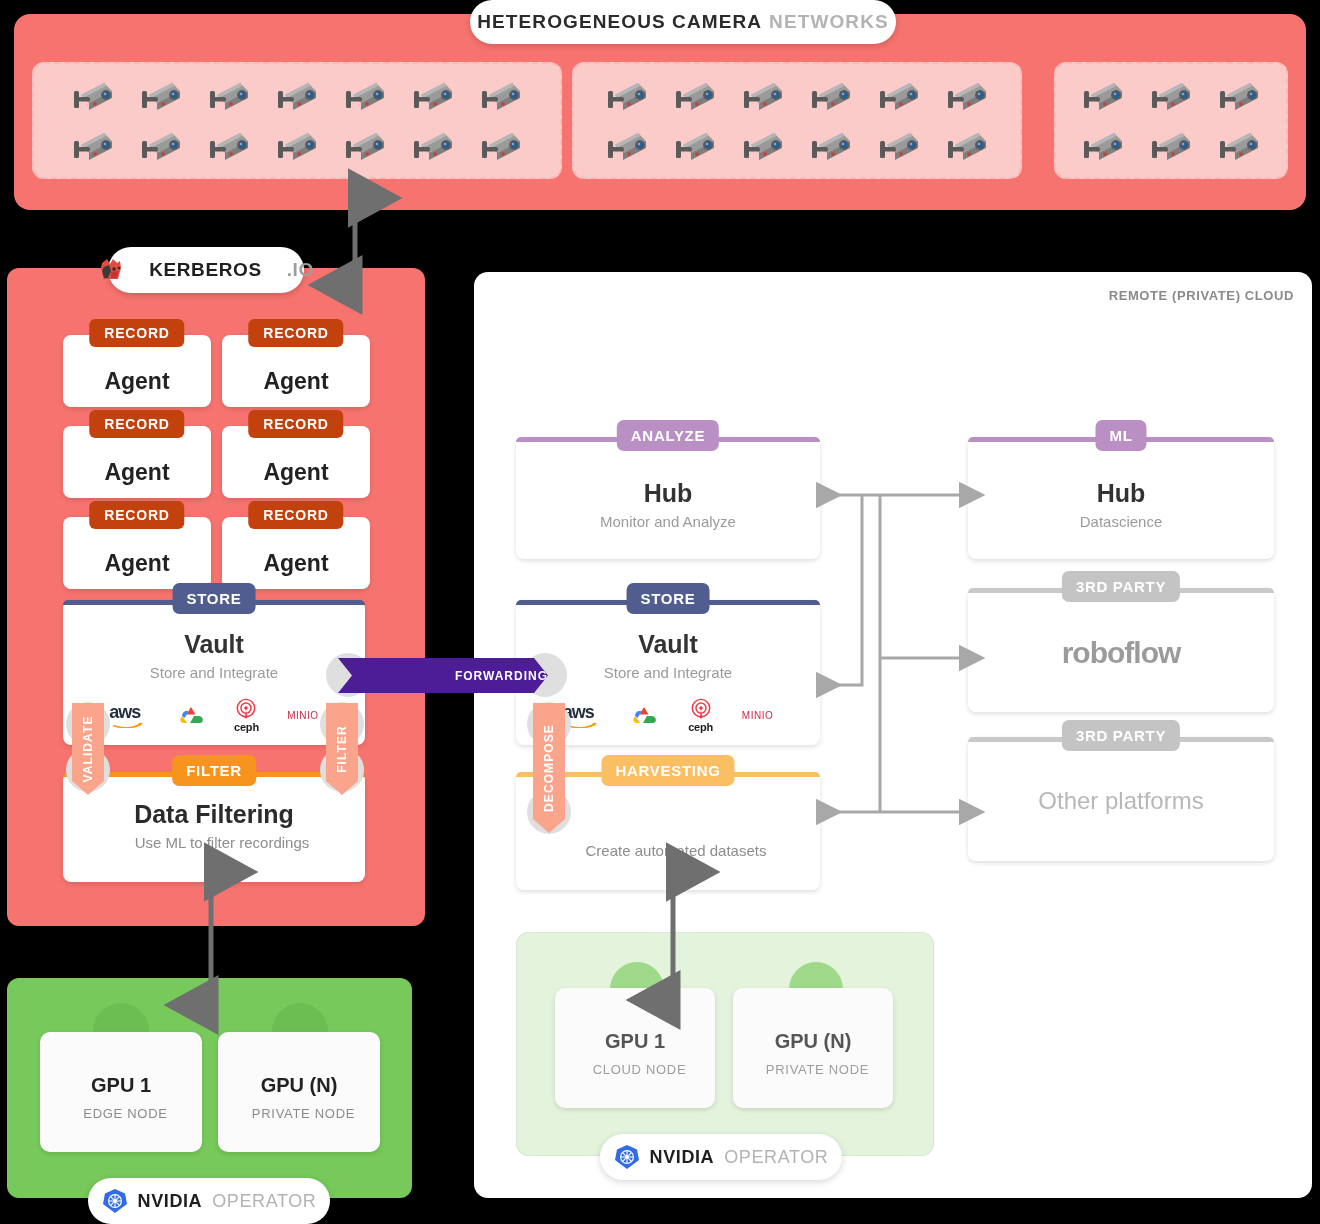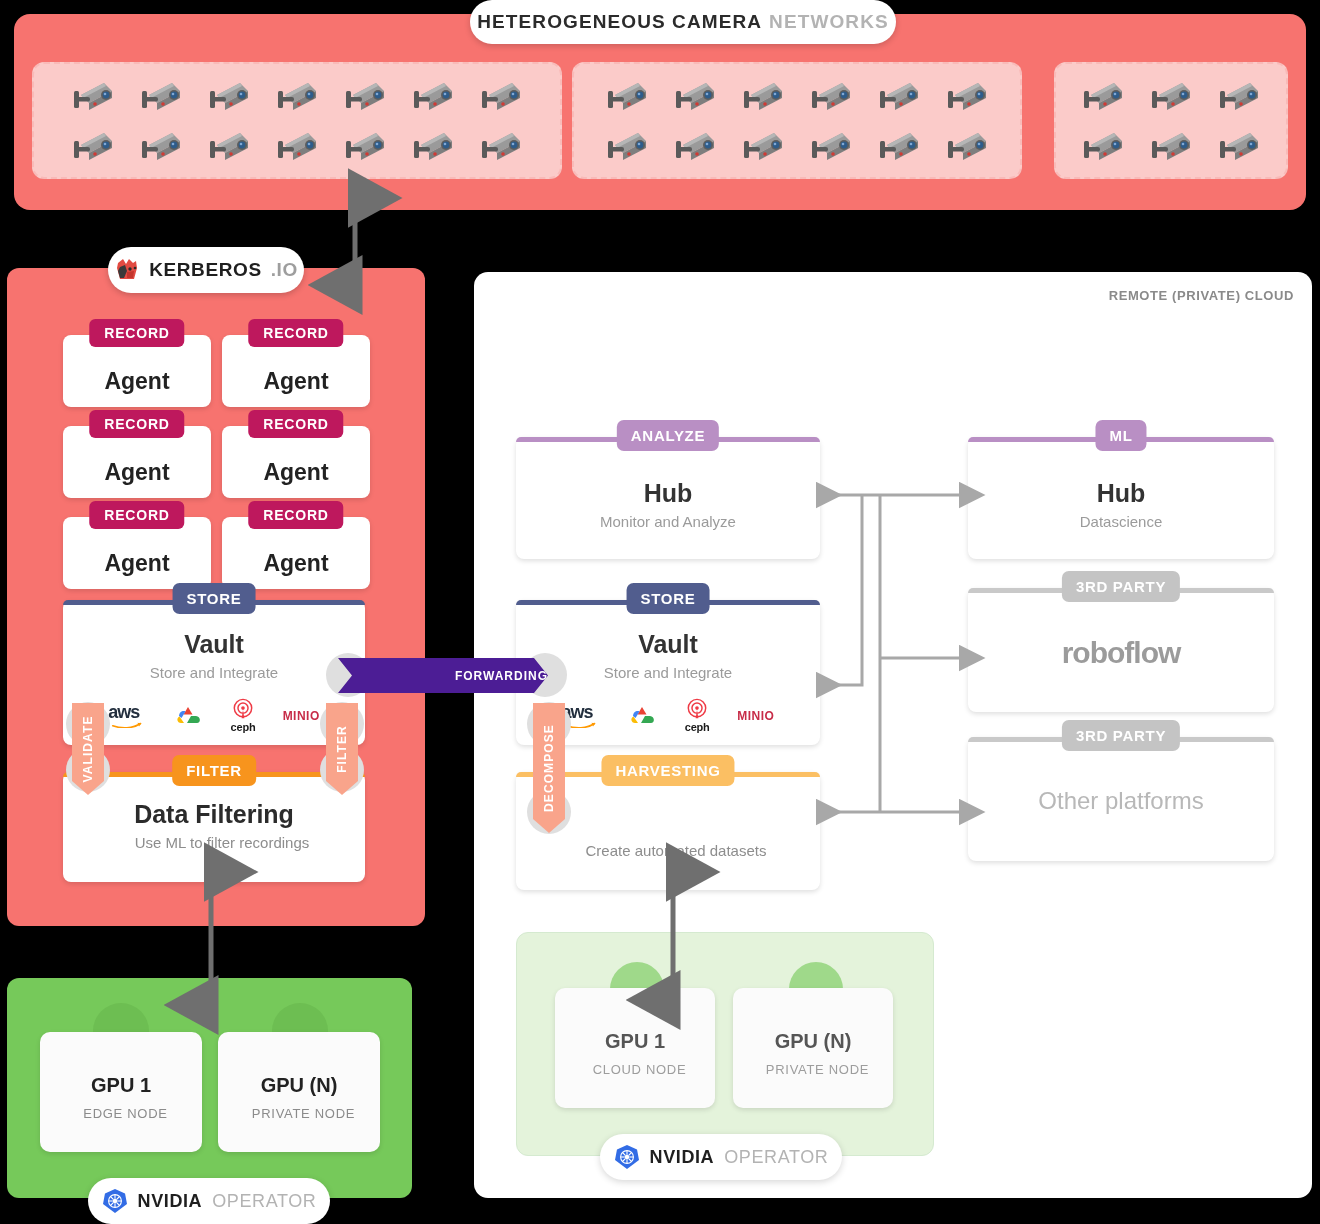--- a/index.html
+++ b/index.html
@@ -53,42 +53,42 @@
   #header-pill .light { color: #b3b3b3; margin-left: 7px; }
 
   
   #kerberos-panel {
     position: absolute; left: 7px; top: 268px; width: 418px; height: 658px;
     background: #F7736F; border-radius: 12px;
   }
   #kerberos-pill {
     position: absolute; left: 108px; top: 247px; width: 196px; height: 46px;
     background: #fff; border-radius: 23px; box-shadow: 0 2px 6px rgba(0,0,0,.2);
-    display:flex; align-items:center; justify-content:center; gap: 9px; z-index: 30;
+    display:flex; align-items:center; justify-content:center; gap: 25px; z-index: 30;
     font-size: 19px; letter-spacing: .6px;
   }
   #kerberos-pill .k-strong { color: #1f1f1f; font-weight: bold; }
   #kerberos-pill .k-light { color: #9e9e9e; font-weight: bold; }
 
   .agent-card { width: 148px; height: 72px; }
   .agent-badge {
     position: absolute; top: -16px; left: 50%; transform: translateX(-50%);
-    background: #be185d; color: #fff; border-radius: 6px; font-weight: bold;
+    background: #c2410c; color: #fff; border-radius: 6px; font-weight: bold;
     font-size: 14px; letter-spacing: .8px; padding: 6px 15px;
   }
   .agent-name { position:absolute; left:0; right:0; bottom: 12px; text-align:center; font-size: 23px; font-weight: bold; color:#222; }
 
   
   .vault-card { width: 302px; height: 145px; }
   .logos { position: absolute; left: 0; right: 0; bottom: 12px; display:flex; align-items:center; justify-content: space-evenly; padding: 0 18px; }
   .logo-aws { font-size: 18px; font-weight: bold; color:#232F3E; letter-spacing:-1px; position:relative; line-height:1;}
   .logo-aws .swoosh { display:block; height: 6px; margin-top:1px; }
   .logo-ceph { display:flex; flex-direction:column; align-items:center; gap:1px; }
   .logo-ceph .ceph-word { font-size: 11px; font-weight: bold; color:#1b1b1b; letter-spacing:-.2px; }
-  .logo-minio { font-size: 12px; font-weight: bold; color:#C72C48; letter-spacing:.5px; }
+  .logo-minio { font-size: 10px; font-weight: normal; color:#C72C48; letter-spacing:.5px; }
 
   
   .filter-card { width: 302px; height: 110px; }
   .filter-title { position:absolute; left:0; right:0; top: 28px; text-align:center; font-size: 25px; font-weight:bold; color:#2b2b2b; }
   .filter-sub { position:absolute; left:16px; right:0; top: 62px; text-align:center; font-size:15px; color:#8d8d8d; }
 
   
   .ribbon-h {
     position: absolute; background: #4c1d95; color:#fff; display:flex; align-items:center; justify-content:flex-end;
     font-size: 12px; font-weight: bold; letter-spacing: 1px; z-index: 14;

